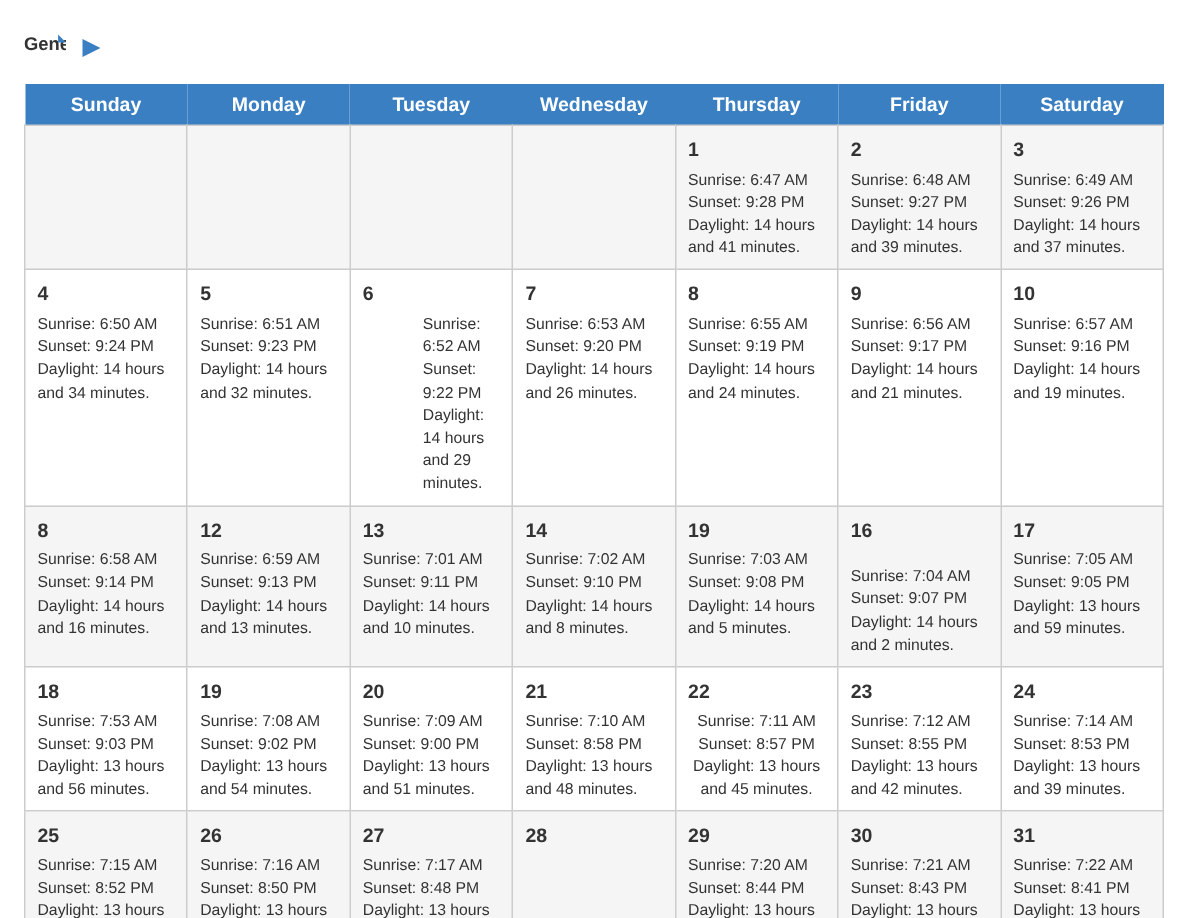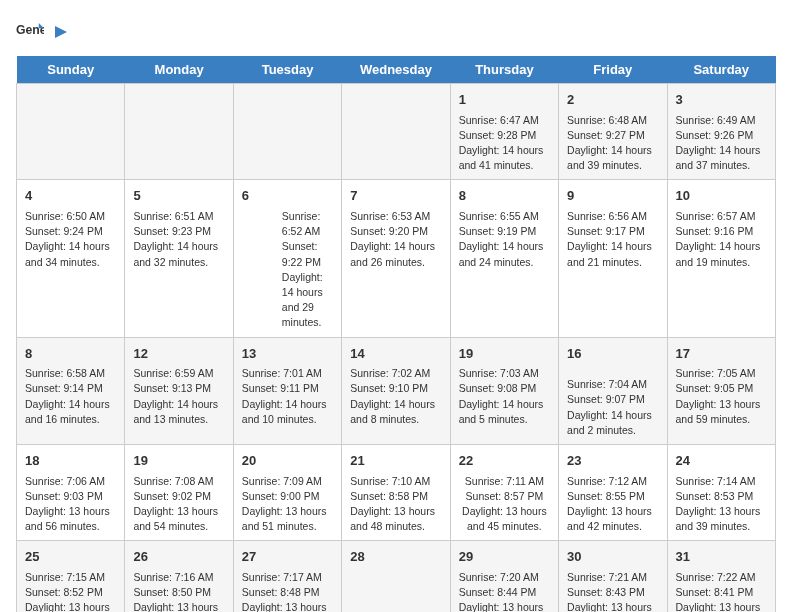--- a/index.html
+++ b/index.html
@@ -243,21 +243,21 @@
           <span class="day-number">17</span>
           <div class="day-info" style="white-space: pre-line;">Sunrise: 7:05 AM
 Sunset: 9:05 PM
 Daylight: 13 hours
 and 59 minutes.</div>
         </td>
       </tr>
       <tr>
         <td>
           <span class="day-number">18</span>
-          <div class="day-info" style="white-space: pre-line;">Sunrise: 7:06 AM
+          <div class="day-info" style="white-space: pre-line;">Sunrise: 7:53 AM
 Sunset: 9:03 PM
 Daylight: 13 hours
 and 56 minutes.</div>
         </td>
         <td>
           <span class="day-number">19</span>
           <div class="day-info" style="white-space: pre-line;">Sunrise: 7:08 AM
 Sunset: 9:02 PM
 Daylight: 13 hours
 and 54 minutes.</div>

